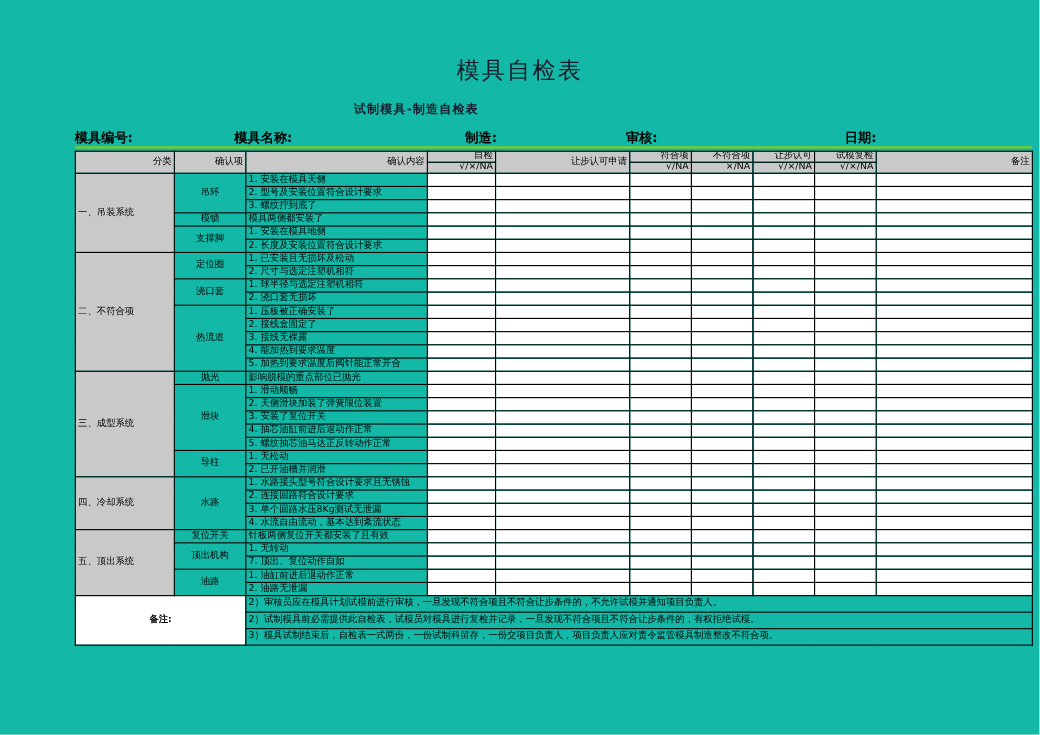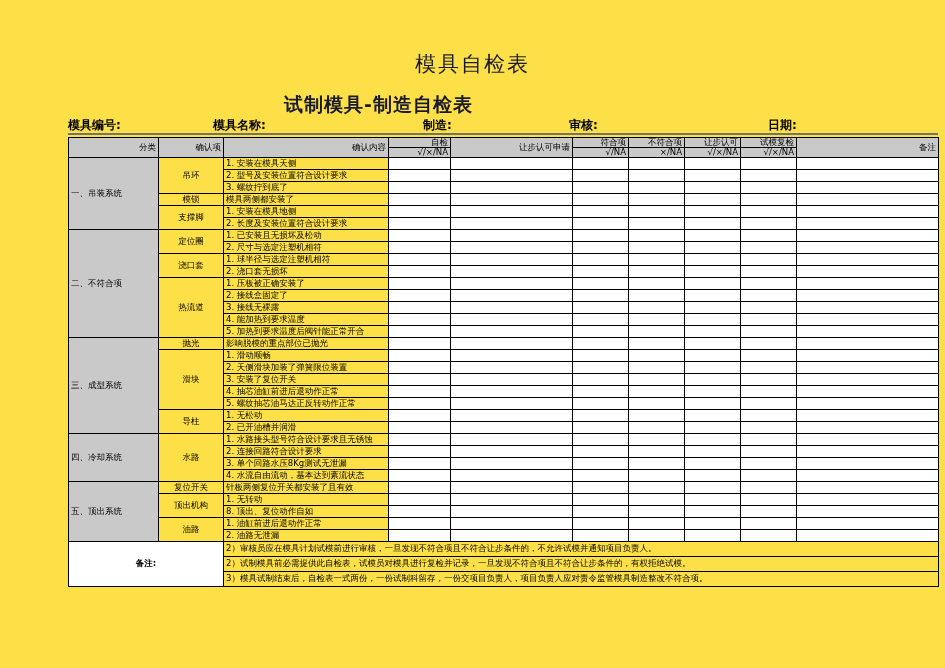--- a/index.html
+++ b/index.html
@@ -5,48 +5,48 @@
   * { box-sizing: border-box; }
   html, body {
     margin: 0; padding: 0;
     background: #ffffff;
     width: 945px; height: 668px;
     font-family: "DejaVu Sans", "Liberation Sans", sans-serif;
   }
   #page {
     position: relative;
     width: 945px; height: 668px;
-    background: #fde047;
+    background: #14b8a6;
     overflow: hidden;
   }
   
   #title-main {
     position: absolute;
     top: 50px; left: 0; width: 945px;
     text-align: center;
     font-family: "DejaVu Serif", "Liberation Serif", serif;
     font-size: 21px;
     color: #1a1a2e;
     letter-spacing: 2px;
   }
   #title-sub {
     position: absolute;
     top: 92px; left: 0; width: 757px;
     text-align: center;
-    font-size: 19px;
+    font-size: 11px;
     font-weight: bold;
     color: #1a1a2e;
     letter-spacing: 1px;
   }
   
   #info-bar {
     position: absolute;
     top: 116px; left: 68px;
     width: 870px; height: 19px;
-    border-bottom: 2px solid #737373;
+    border-bottom: 2px solid #84cc16;
   }
   #info-bar .fld {
     position: absolute;
     top: 1px;
     font-size: 12px;
     font-weight: bold;
     color: #000;
     white-space: nowrap;
   }
   
@@ -453,21 +453,21 @@
           <td class="content">1. 无转动</td>
           <td class="blank"></td>
           <td class="blank"></td>
           <td class="blank"></td>
           <td class="blank"></td>
           <td class="blank"></td>
           <td class="blank"></td>
           <td class="blank"></td>
         </tr>
         <tr class="row-h">
-          <td class="content">8. 顶出、复位动作自如</td>
+          <td class="content">7. 顶出、复位动作自如</td>
           <td class="blank"></td>
           <td class="blank"></td>
           <td class="blank"></td>
           <td class="blank"></td>
           <td class="blank"></td>
           <td class="blank"></td>
           <td class="blank"></td>
         </tr>
         <tr class="row-h">
           <td class="item" rowspan="2">油路</td>

